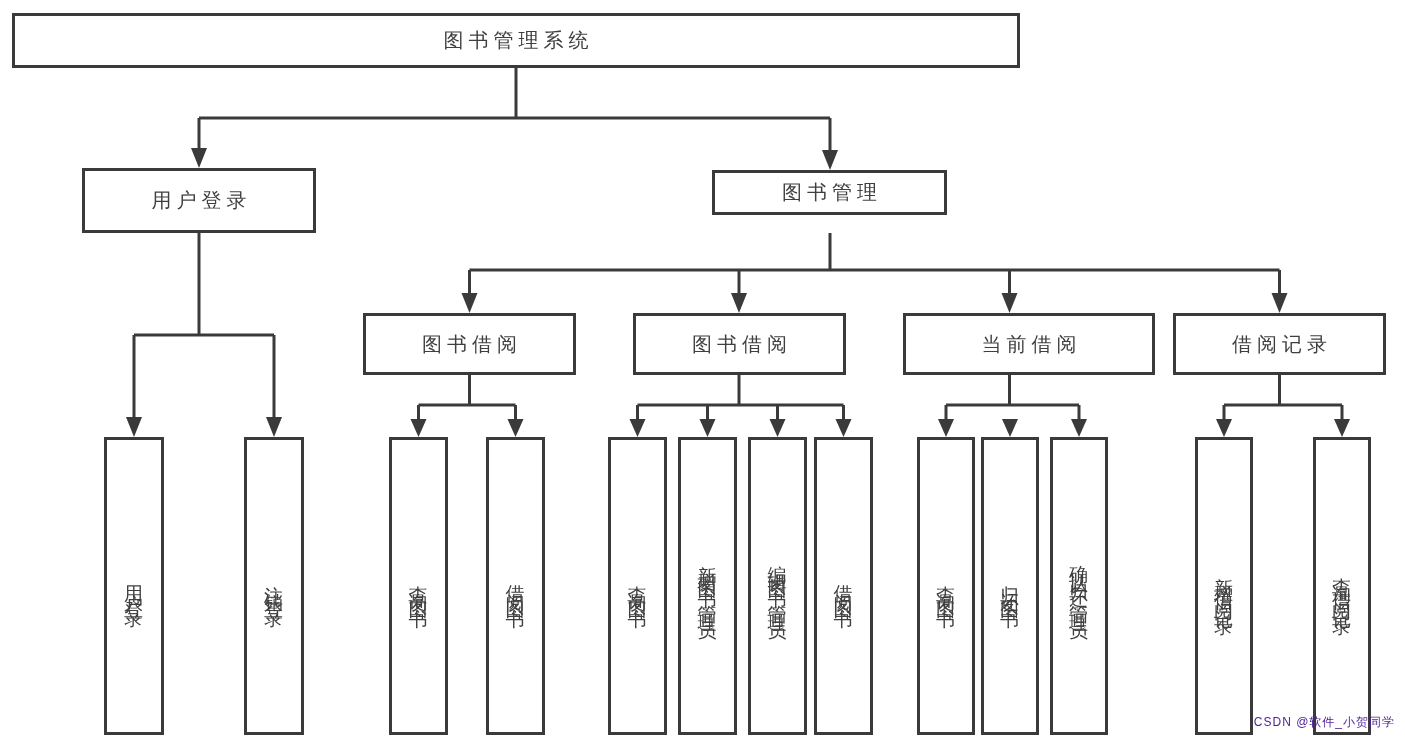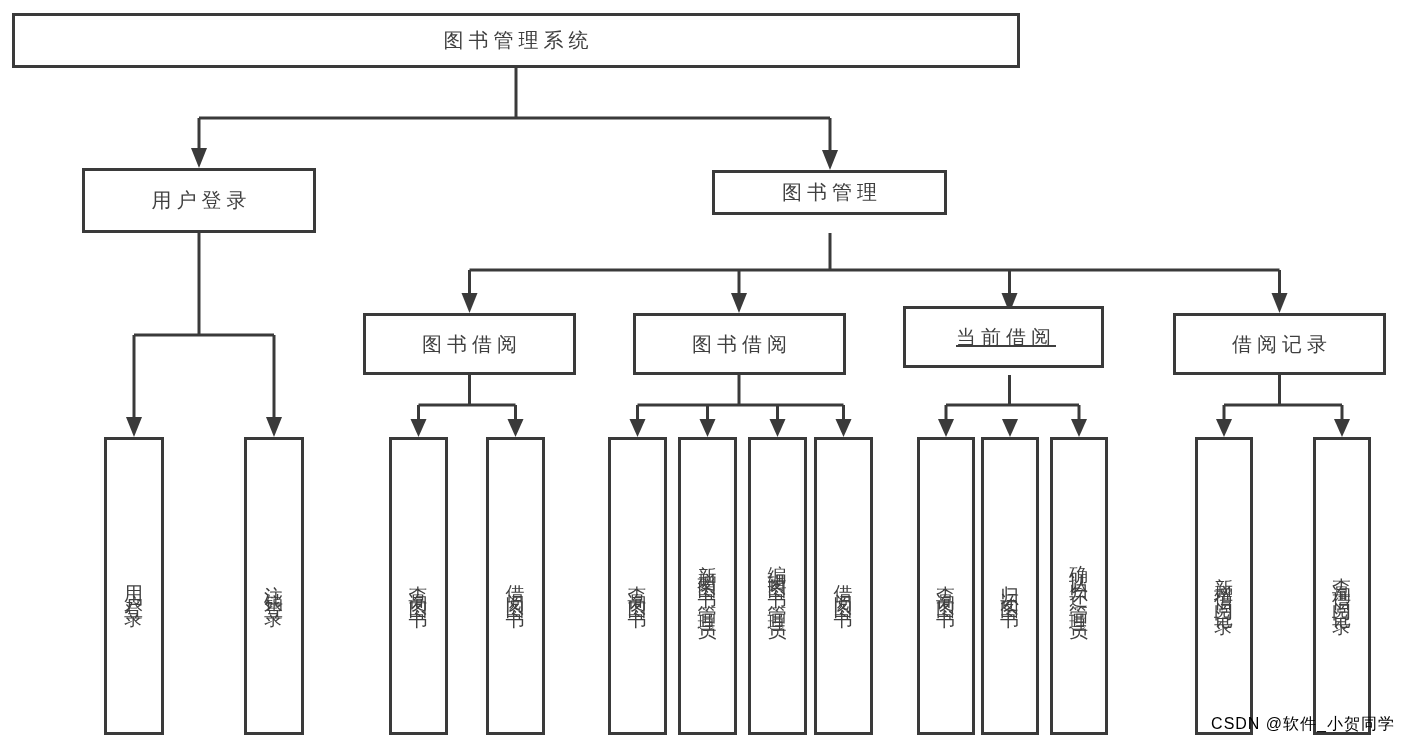--- a/index.html
+++ b/index.html
@@ -43,22 +43,22 @@
     text-orientation: mixed;
     font-size: 19px;
     letter-spacing: 8px;
     color: #3f3f3f;
     line-height: 1;
   }
   .watermark {
     position: absolute;
     right: 10px;
     top: 714px;
-    font-size: 16px;
-    color: #000000;
+    font-size: 12px;
+    color: #4c1d95;
     letter-spacing: 1px;
     white-space: nowrap;
   }
 </style>
 </head>
 <body>
 
 <div class="canvas">
 
   <svg class="connectors" width="1405" height="747" viewBox="0 0 1405 747">
@@ -136,21 +136,21 @@
   <div class="node hnode" style="left:712px; top:170px; width:235px; height:45px;">
     <span>图书管理</span>
   </div>
 
   <div class="node hnode" style="left:363px; top:313px; width:213px; height:62px;">
     <span>图书借阅</span>
   </div>
   <div class="node hnode" style="left:633px; top:313px; width:213px; height:62px;">
     <span>图书借阅</span>
   </div>
-  <div class="node hnode" style="left:903px; top:306px; width:201px; height:62px;text-decoration:underline;">
+  <div class="node hnode" style="left:903px; top:313px; width:252px; height:62px;">
     <span>当前借阅</span>
   </div>
   <div class="node hnode" style="left:1173px; top:313px; width:213px; height:62px;">
     <span>借阅记录</span>
   </div>
 
   <div class="node vnode" style="left:104px; top:437px; width:60px; height:298px;">
     <span>用户登录</span>
   </div>
   <div class="node vnode" style="left:244px; top:437px; width:60px; height:298px;">

